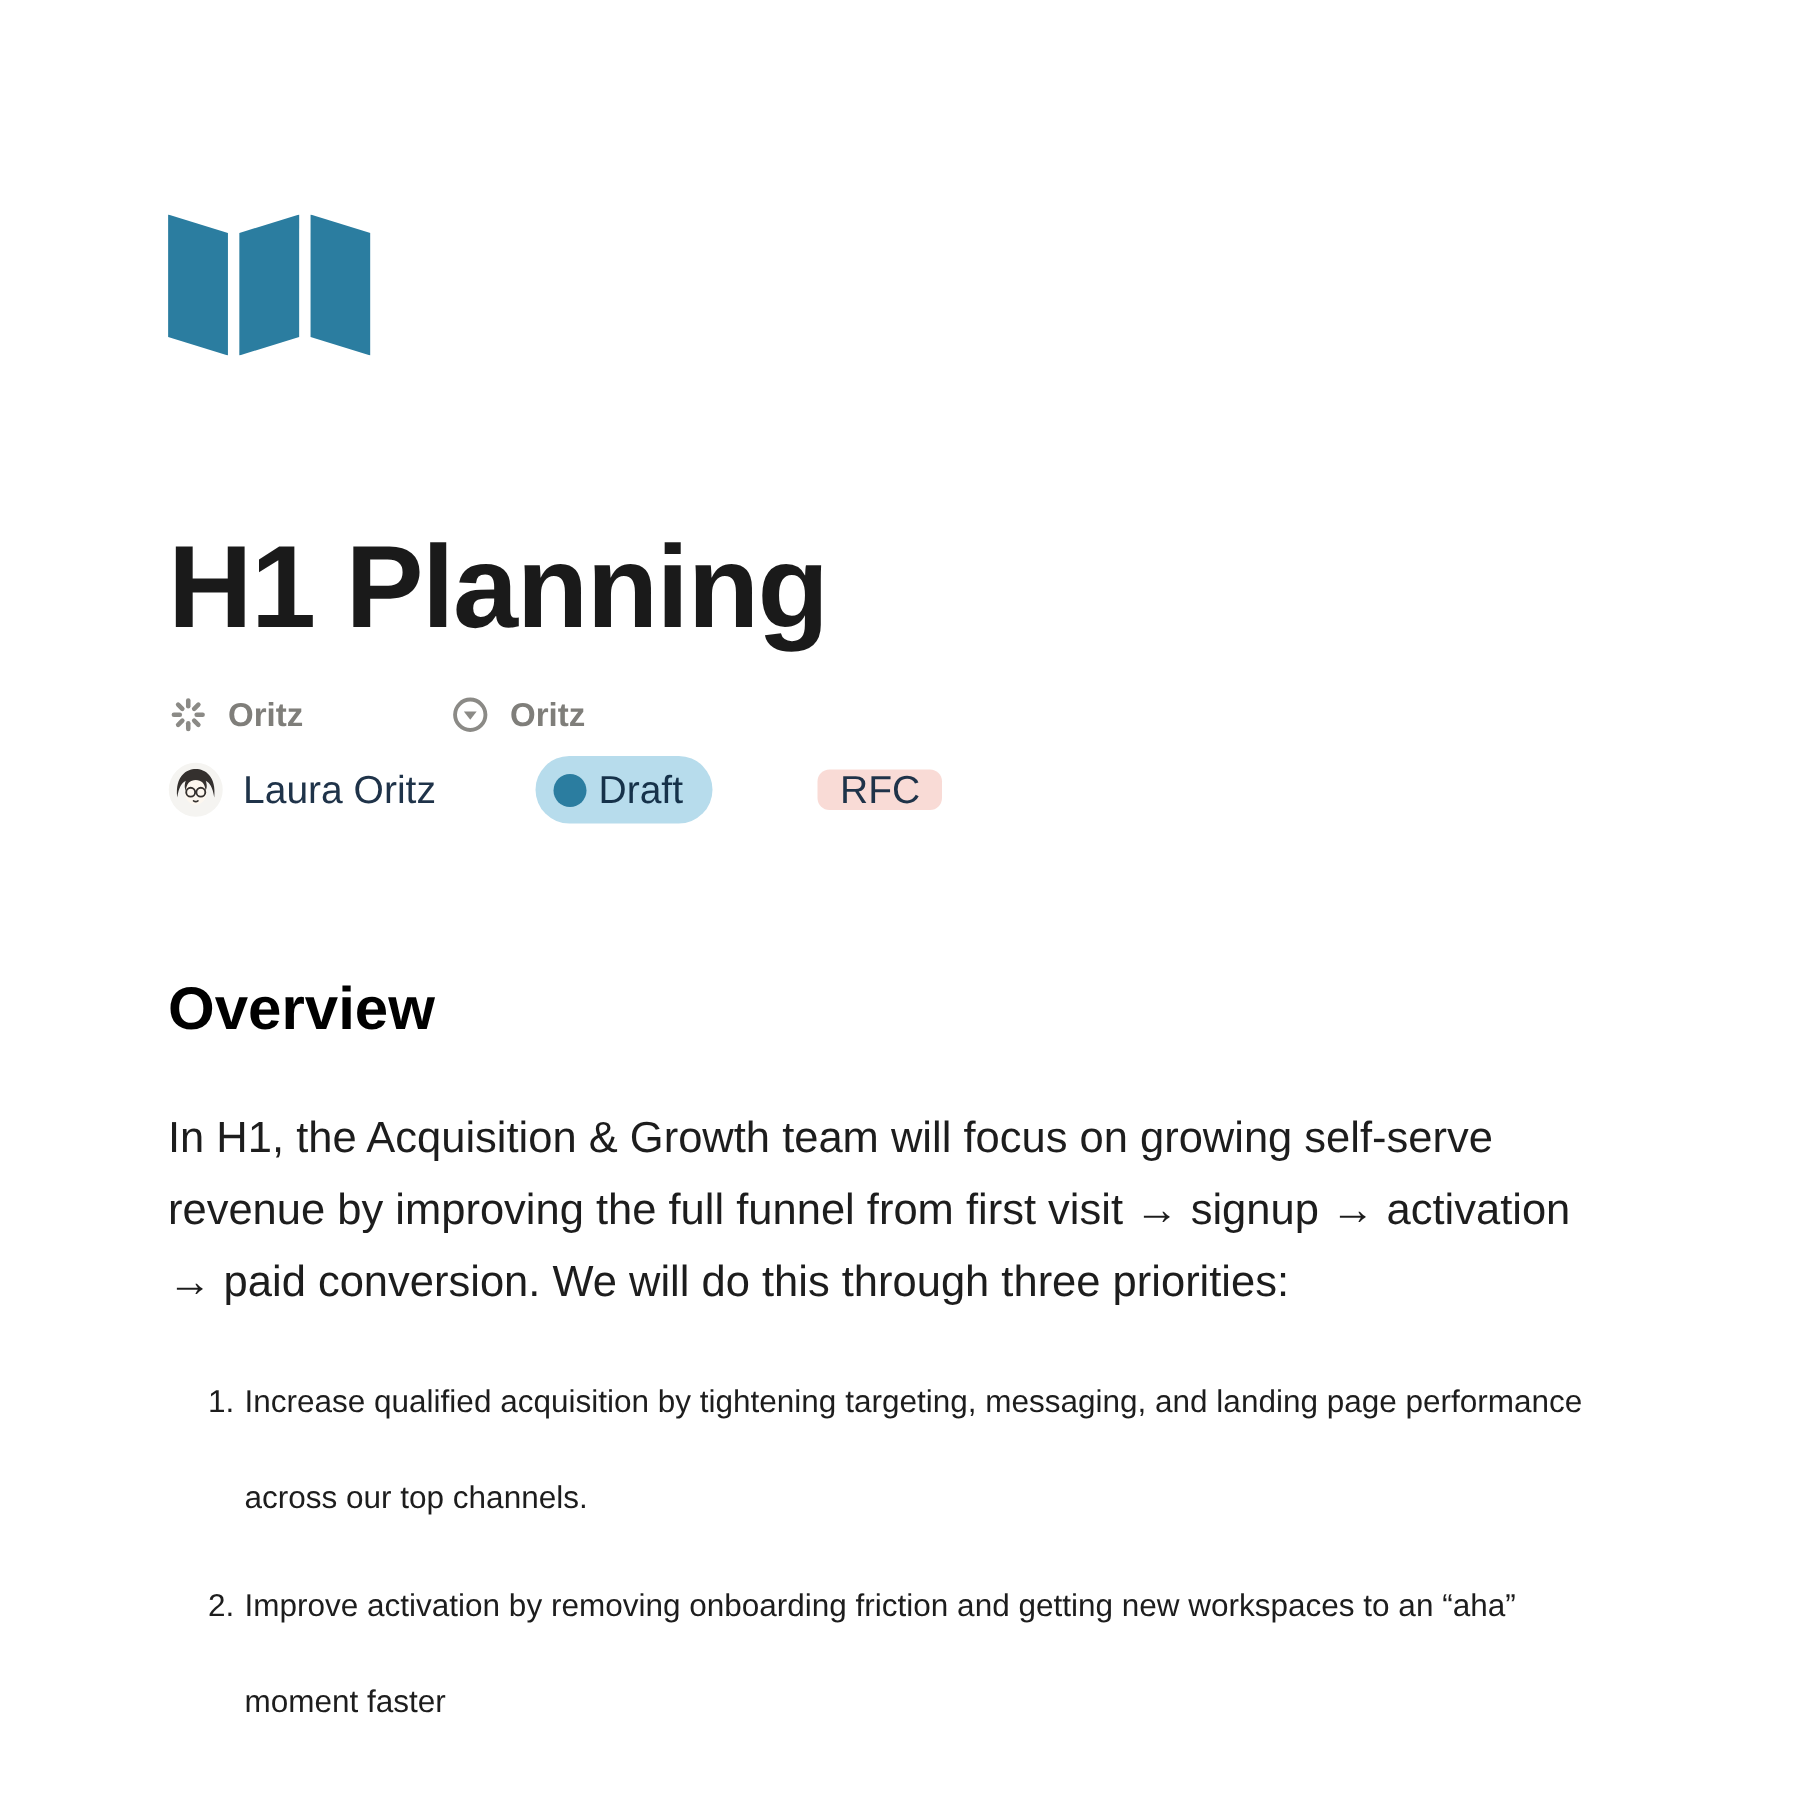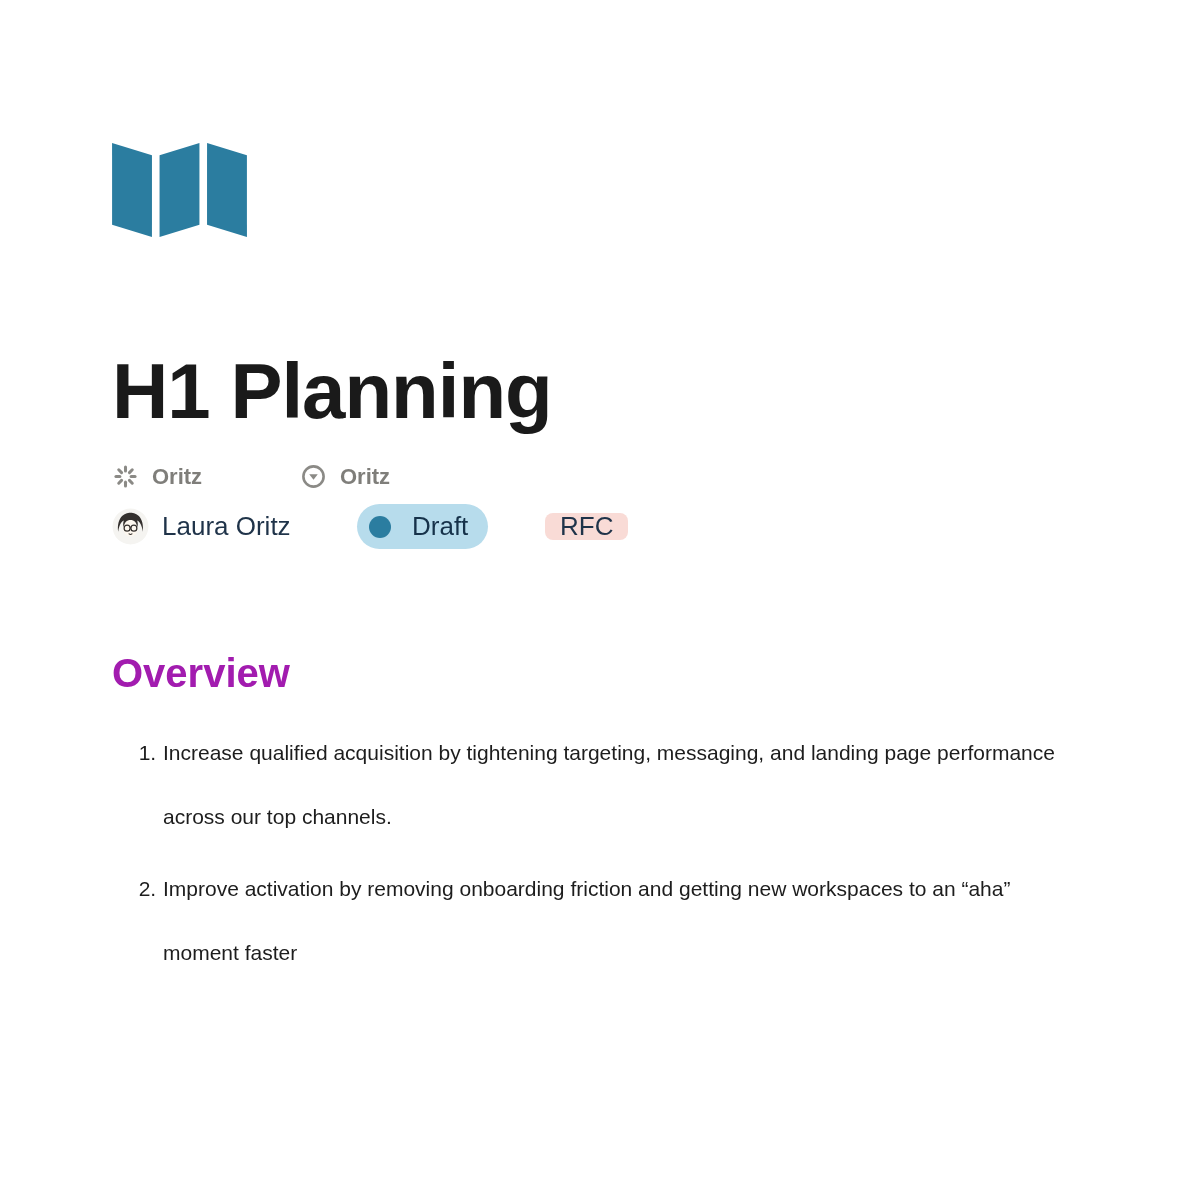--- a/index.html
+++ b/index.html
@@ -53,21 +53,21 @@
     font-size: 22px; font-weight: 700;
     cursor: pointer;
   }
   .prop-label svg { width: 27px; height: 27px; flex: none; }
 
   .person-chip { display: flex; align-items: center; gap: 13px; cursor: pointer; text-align: right; }
   .avatar { width: 37px; height: 37px; flex: none; border-radius: 50%; }
   .person-name { font-size: 26px; font-weight: 500; color: var(--navy); }
 
   .status-pill {
-    display: inline-flex; align-items: center; gap: 21px;
+    display: inline-flex; align-items: center; gap: 8px;
     height: 45px; border-radius: 23px;
     background: var(--status-pill-bg);
     padding: 0 20px 0 12px;
     font-size: 26px; font-weight: 500; color: #16324a;
     cursor: pointer;
   }
   .status-dot { width: 22px; height: 22px; border-radius: 50%; background: var(--teal); flex: none; }
 
   .type-pill {
     display: inline-flex; align-items: center;
@@ -75,21 +75,21 @@
     background: var(--type-pill-bg);
     padding: 0 15px;
     font-size: 26px; font-weight: 500; color: var(--navy);
     cursor: pointer;
   }
 
   .section-heading {
     margin: 100px 0 0 0;
     font-size: 40px; font-weight: 700;
     line-height: 1.2;
-    color: #a21caf;
+    color: #000000;
   }
 
   .body-text {
     margin: 38px 0 0 0;
     max-width: 952px;
     font-size: 29px;
     line-height: 48px;
     color: var(--text-dark);
   }
 
@@ -165,19 +165,20 @@
       <div class="col-type">
         <span class="type-pill">
           <span>RFC</span>
         </span>
       </div>
     </div>
   </div>
 
   <h2 class="section-heading">Overview</h2>
 
+  <p class="body-text">In H1, the Acquisition &amp; Growth team will focus on growing self-serve revenue by improving the full funnel from first visit → signup → activation → paid conversion. We will do this through three priorities:</p>
 
   <ol class="priorities">
     <li>Increase qualified acquisition by tightening targeting, messaging, and landing page performance across our top channels.</li>
     <li>Improve activation by removing onboarding friction and getting new workspaces to an “aha” moment faster</li>
   </ol>
 
 </div>
 
 </body></html>

